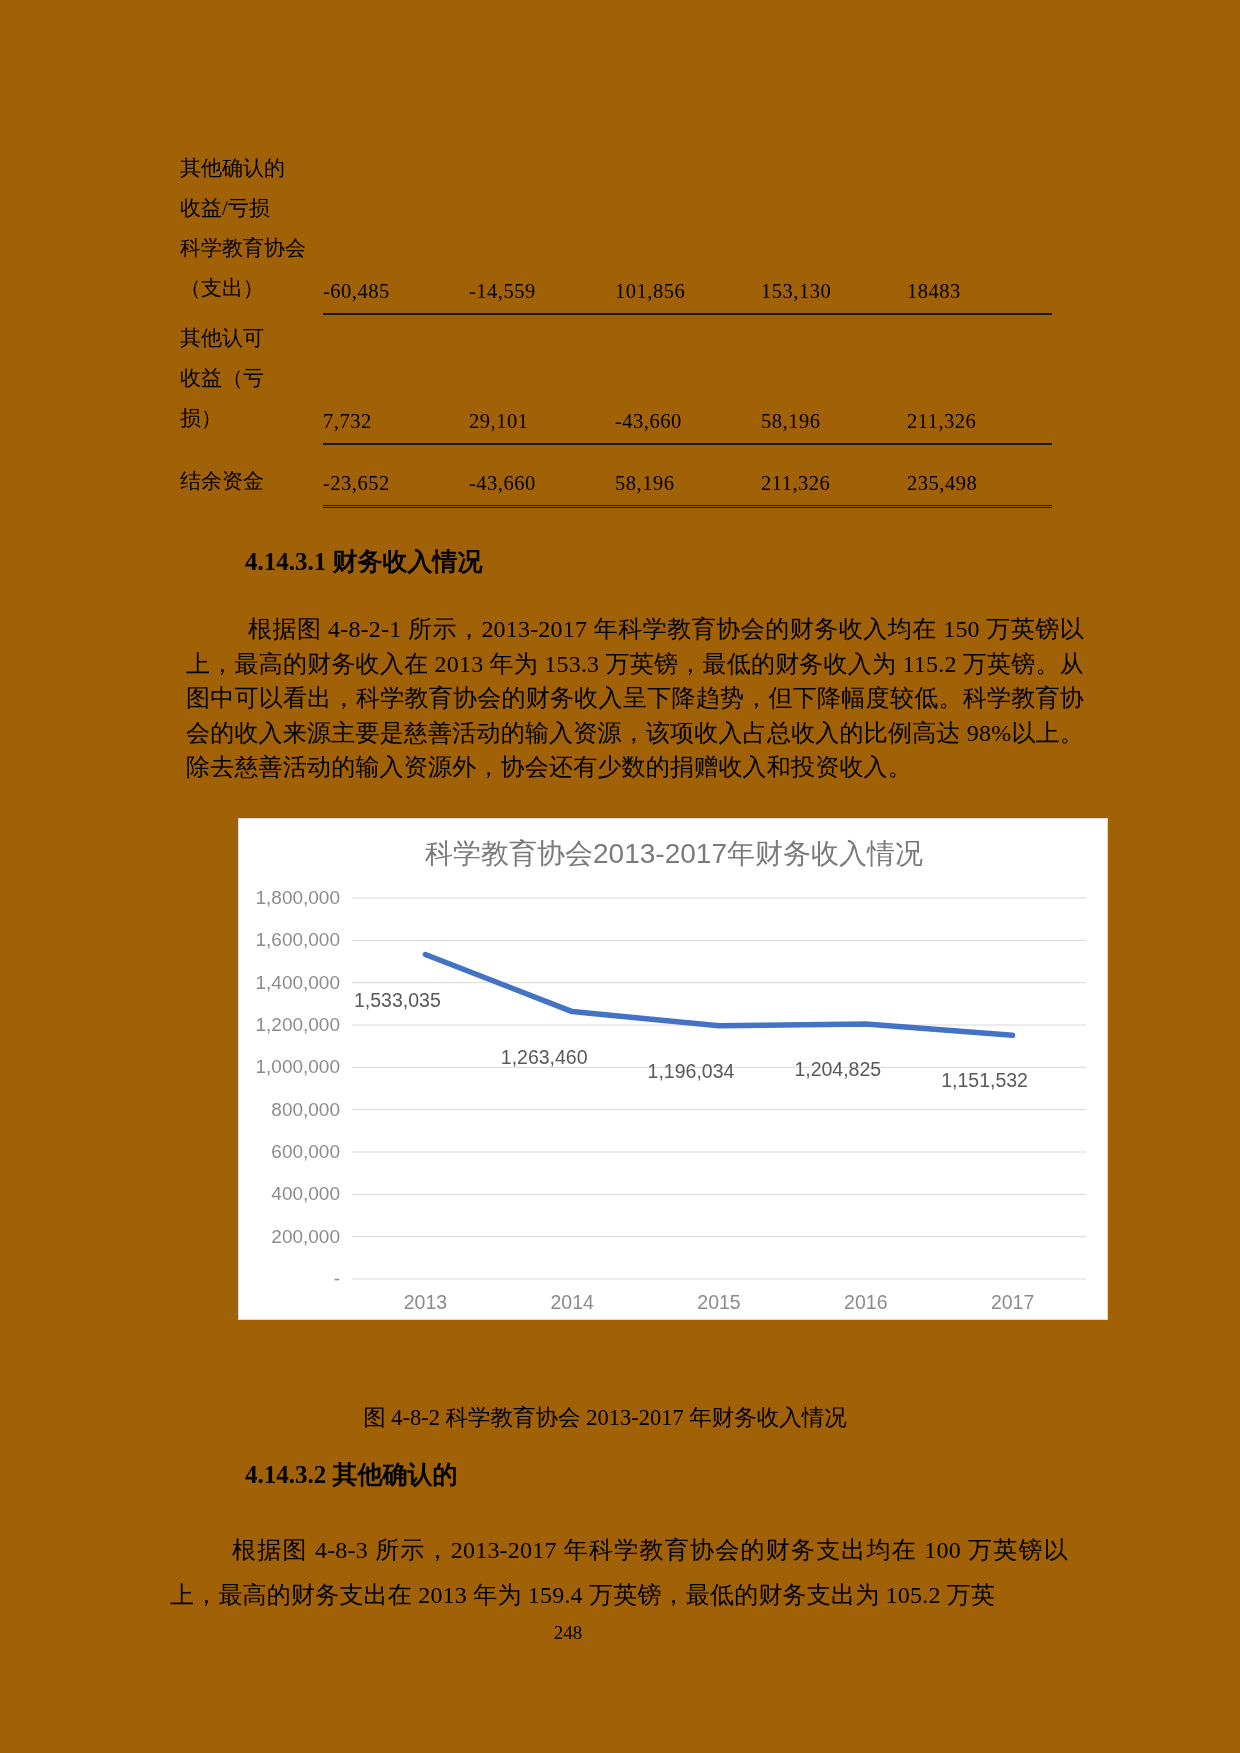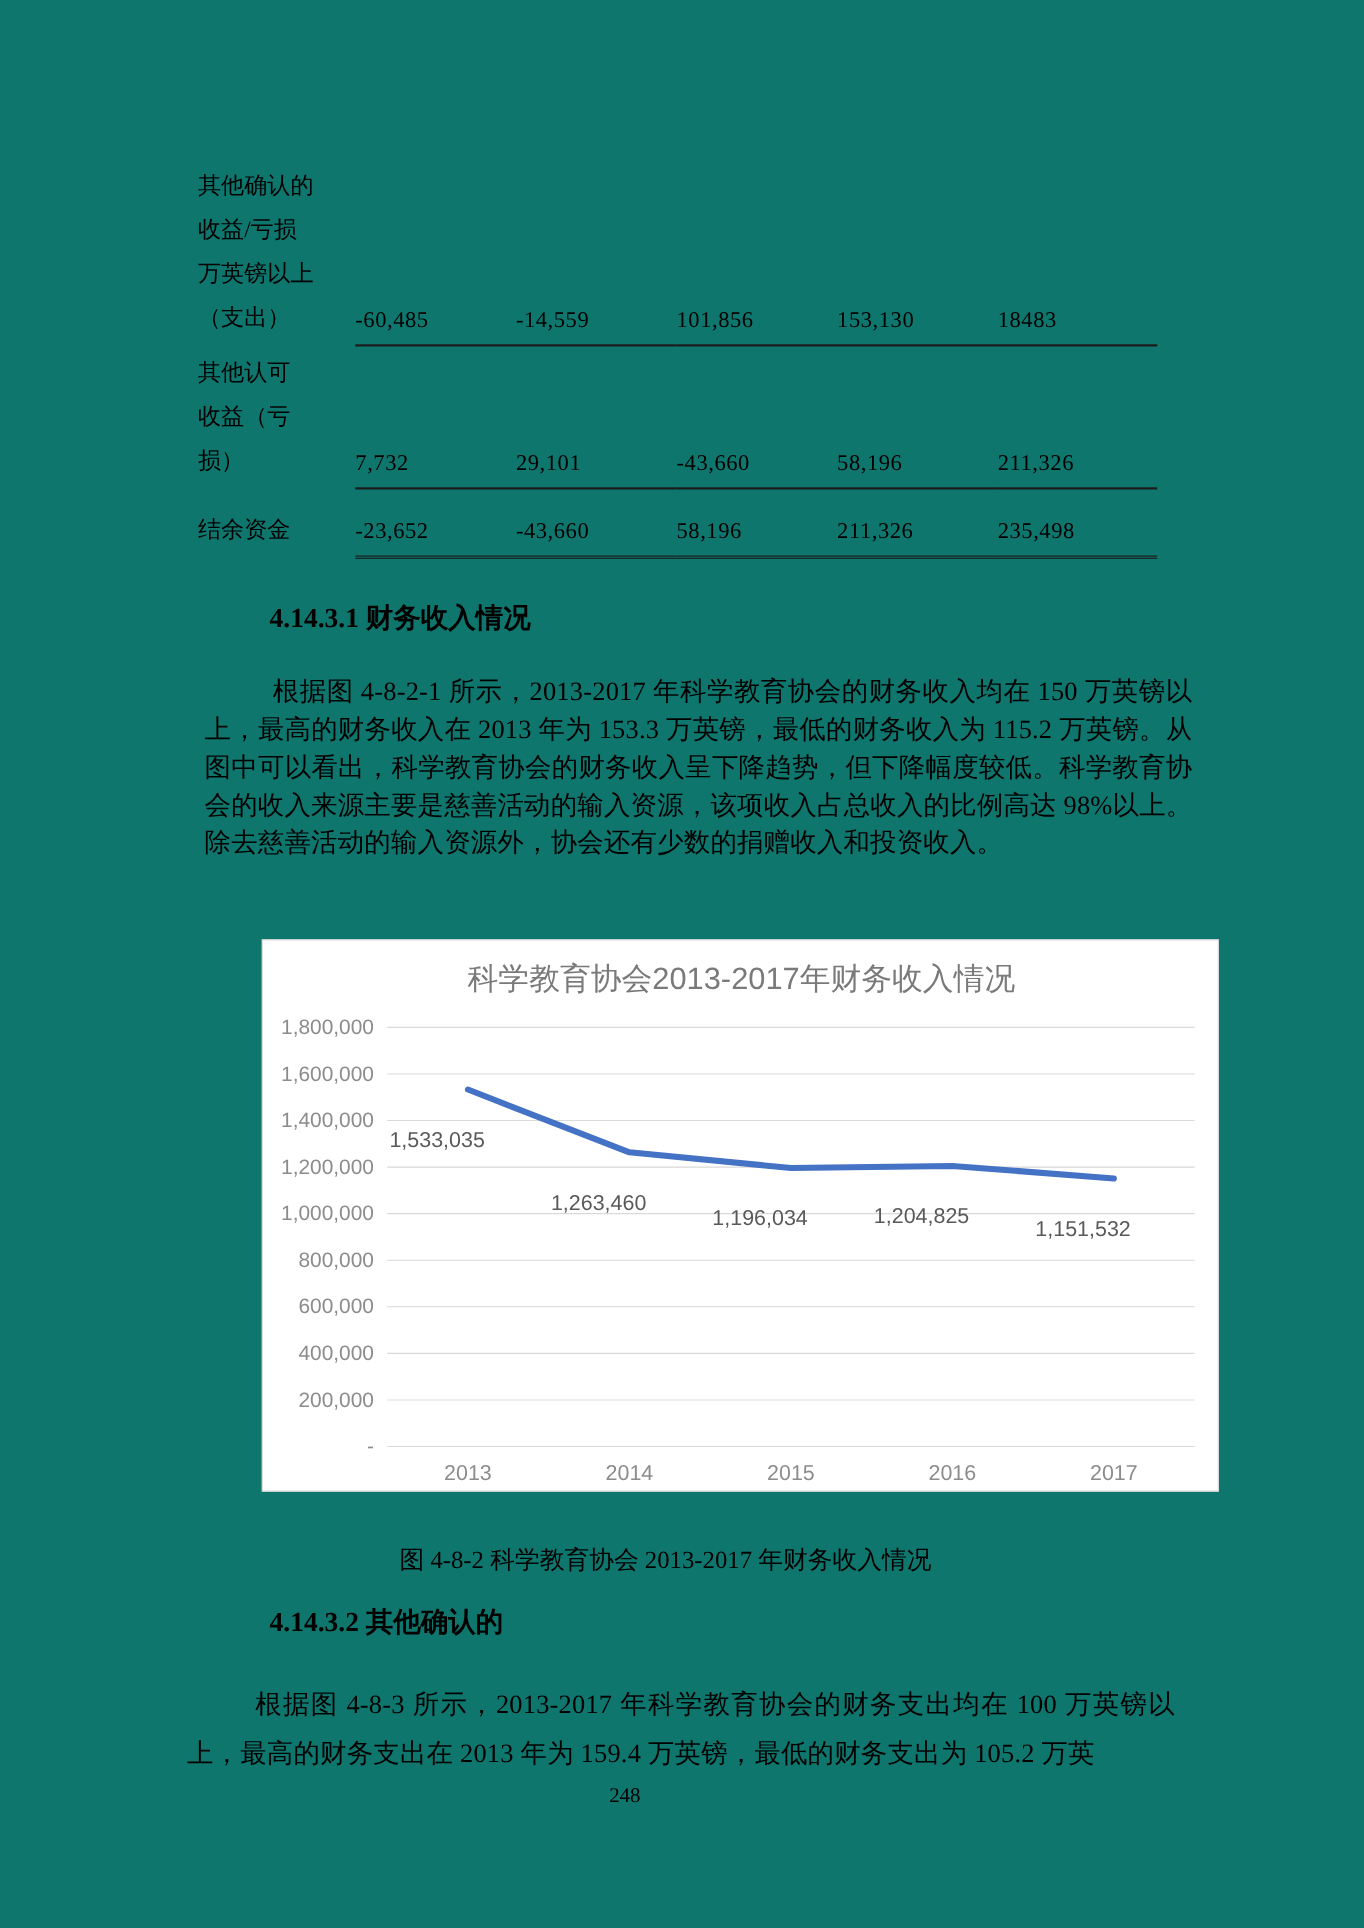--- a/index.html
+++ b/index.html
@@ -1,20 +1,20 @@
 <!DOCTYPE html>
 <html><head>
 <meta charset="utf-8">
 <style>
   html, body { margin: 0; padding: 0; background: #888; }
   .page {
     position: relative;
     width: 1240px;
     height: 1753px;
-    background: #0f766e;
+    background: #a16207;
     margin: 0 auto;
     font-family: "Liberation Serif", "DejaVu Serif", serif;
     color: #000000;
     overflow: hidden;
   }
 
   
   .fin-table {
     position: absolute;
     left: 180px;
@@ -69,21 +69,20 @@
 
   
   .chart-box {
     position: absolute;
     left: 238px;
     top: 818px;
     width: 868px;
     height: 500px;
     border: 1px solid #d9d9d9;
     background: #ffffff;
-    margin-top: 36px;
   }
   .chart-box svg { display: block; }
   .chart-box svg text {
     font-family: "Liberation Sans", "DejaVu Sans", sans-serif;
   }
 
   .fig-caption {
     position: absolute;
     left: 0;
     top: 1374px;
@@ -114,21 +113,21 @@
         <col style="width:146px">
         <col style="width:146px">
         <col style="width:146px">
         <col style="width:145px">
     </colgroup>
     <tbody>
         <tr class="r1">
       <td class="lbl">
         <div>其他确认的</div>
         <div>收益/亏损</div>
-        <div>万英镑以上</div>
+        <div>科学教育协会</div>
         <div>（支出）</div>
       </td>
       <td class="num">-60,485</td>
       <td class="num">-14,559</td>
       <td class="num">101,856</td>
       <td class="num">153,130</td>
       <td class="num">18483</td>
     </tr>
     <tr class="r2">
       <td class="lbl">

